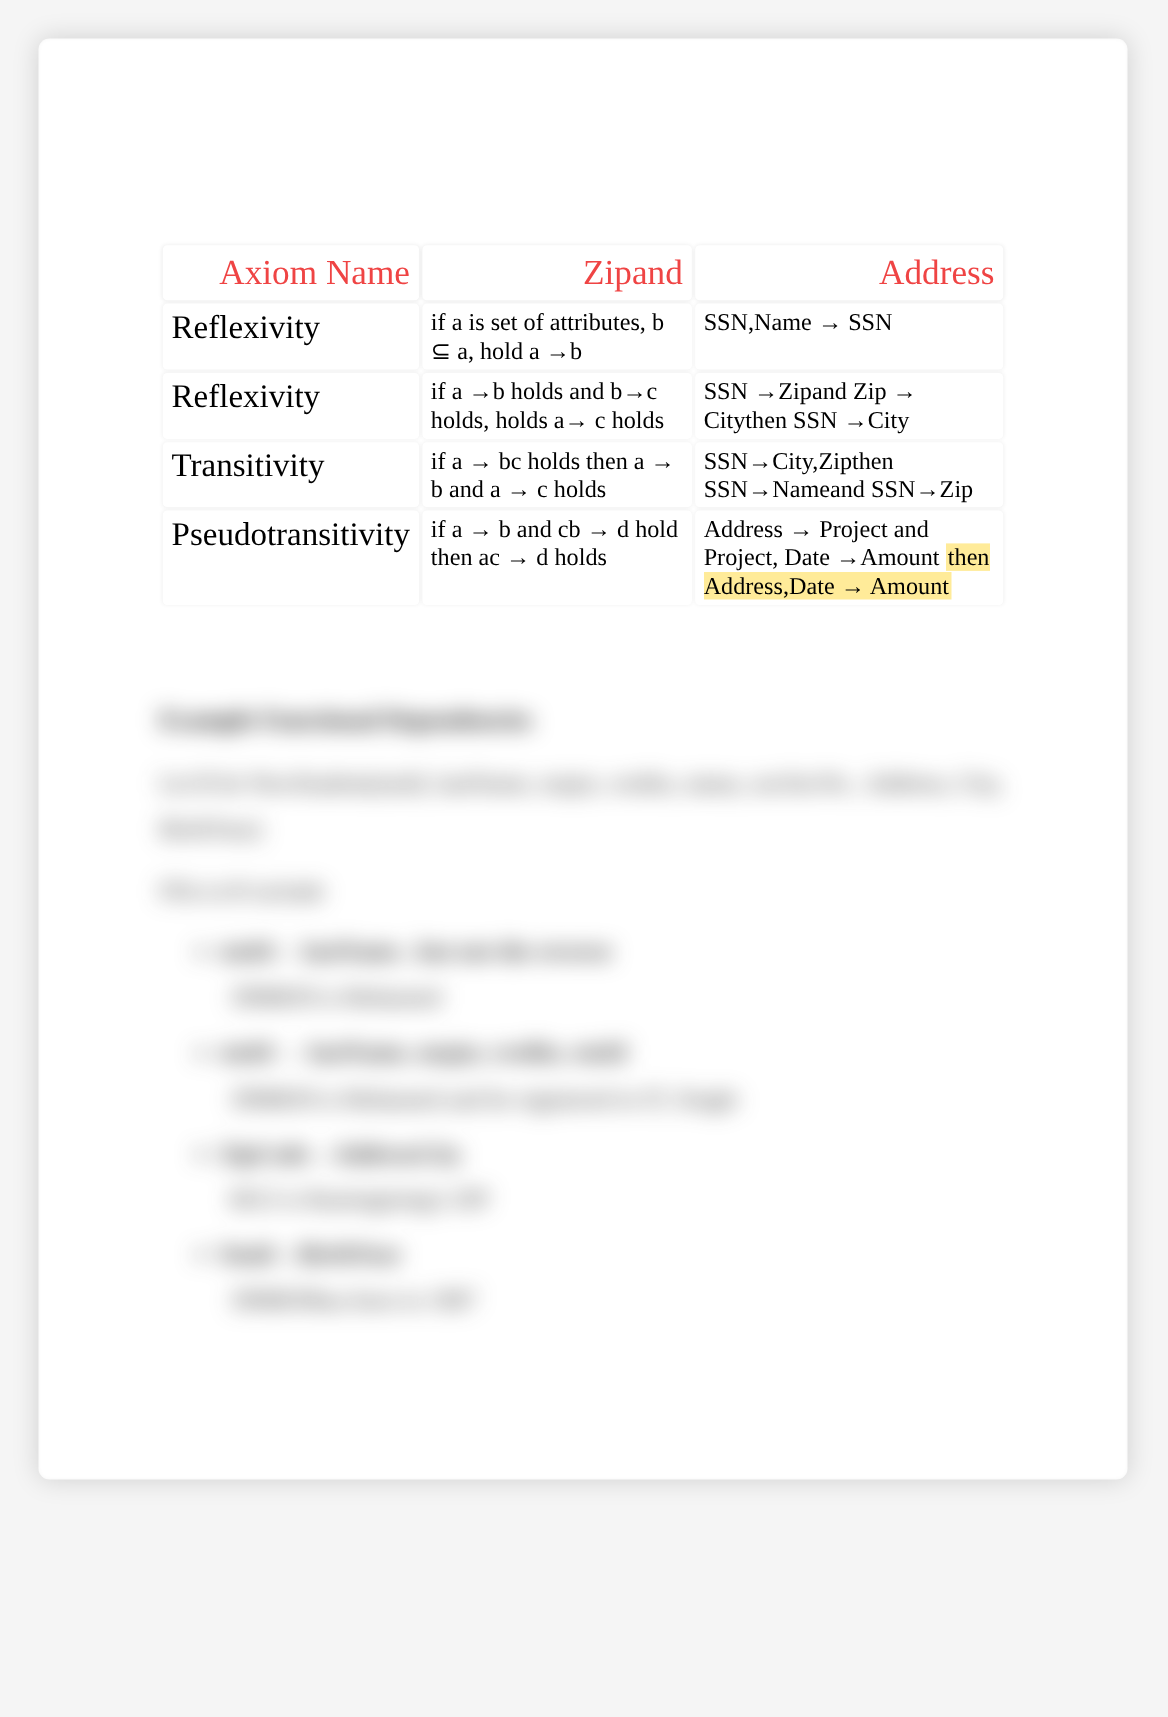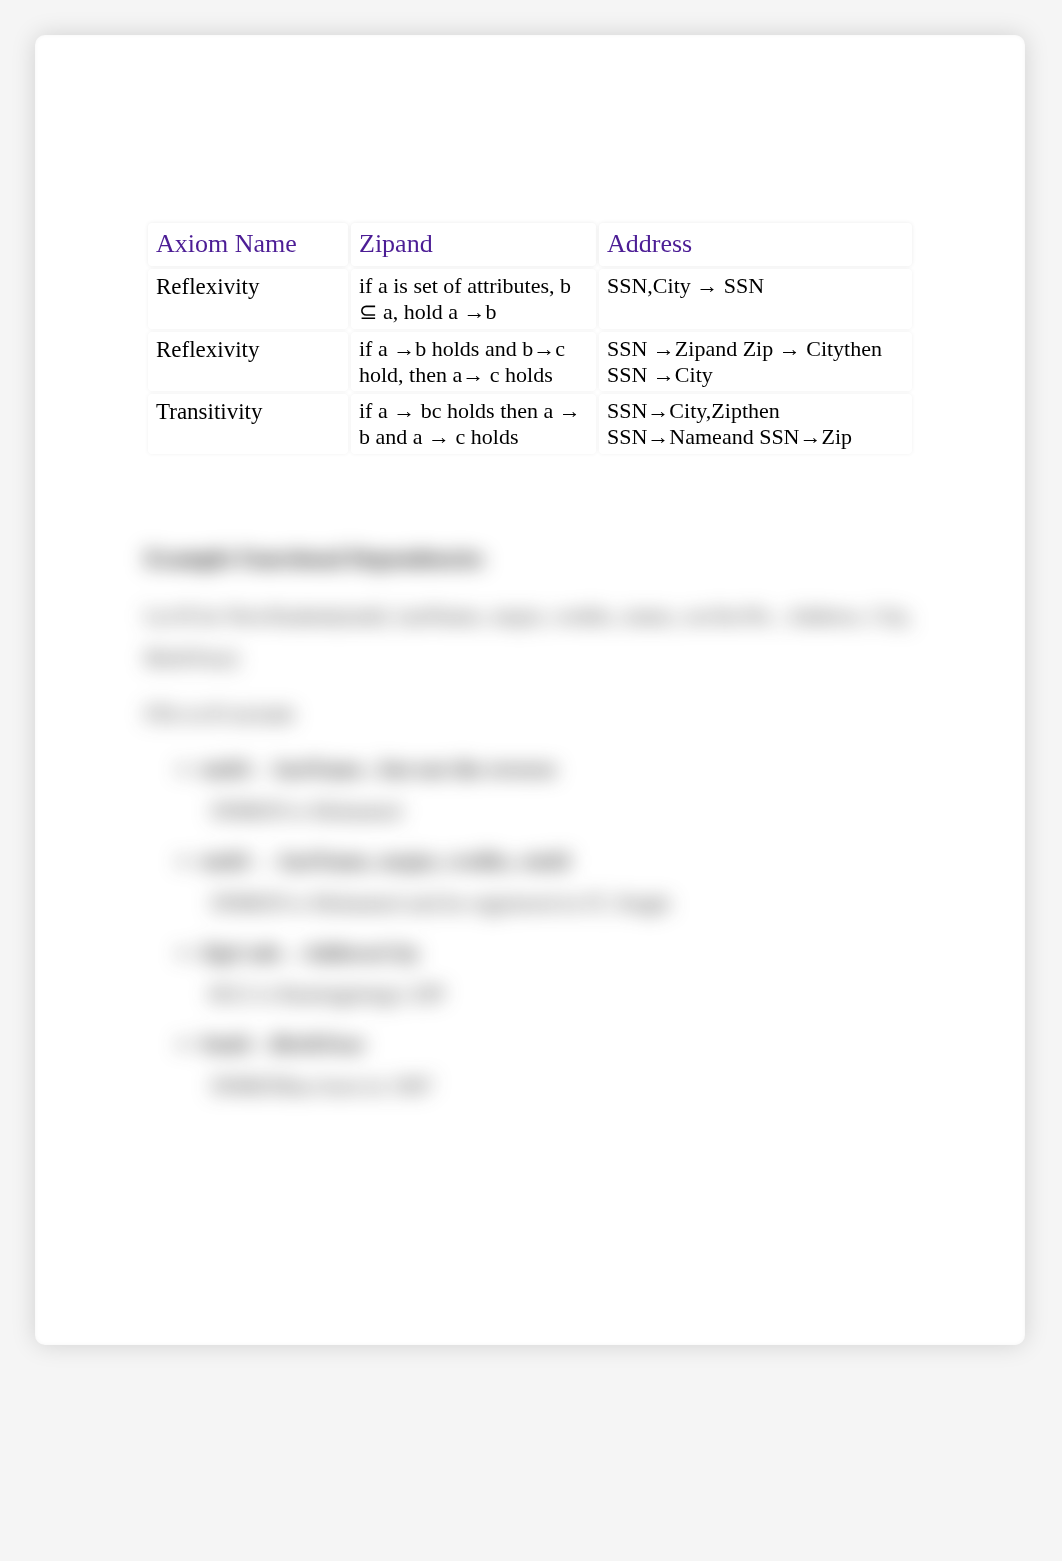--- a/index.html
+++ b/index.html
@@ -25,39 +25,39 @@
     
     .axioms {
       border-collapse: separate;
       border-spacing: 3px;
       width: 100%;
       font-size: 22px;
       line-height: 1.18;
     }
     .axioms th {
       font-weight: normal;
-      color: #4c1d95;
-      text-align: left;
+      color: #ef4444;
+      text-align: right;
       padding: 6px 8px;
-      font-size: 26px;
+      font-size: 32px;
       border-radius: 4px;
       background: #fff;
       box-shadow: 0 0 4px rgba(0,0,0,0.08);
     }
     .axioms td {
       vertical-align: top;
       padding: 4px 8px;
       background: #fff;
       border-radius: 4px;
       box-shadow: 0 0 4px rgba(0,0,0,0.06);
     }
     .axioms col.c-name { width: 200px; }
     .axioms col.c-axiom { width: 245px; }
     .axioms col.c-ex { width: auto; }
-    .name   { font-size: 23px; }
+    .name   { font-size: 30px; }
     .highlight {
       background: #ffeb99;
       padding: 0 2px;
     }
 
     
     .blur-zone {
       margin-top: 80px;
       filter: blur(10px);
       font-size: 22px;
@@ -92,37 +92,44 @@
         <th>Axiom Name</th>
         <th>Zipand</th>
         <th>Address</th>
       </tr>
     </thead>
     <tbody>
 
       <tr>
         <td class="name">Reflexivity</td>
         <td>if a is set of attributes, b ⊆ a, hold a →b</td>
-        <td>SSN,City → SSN</td>
+        <td>SSN,Name → SSN</td>
       </tr>
 
 
       <tr>
         <td class="name">Reflexivity</td>
-        <td>if a →b holds and b→c hold, then a→ c holds</td>
+        <td>if a →b holds and b→c holds, holds a→ c holds</td>
         <td>SSN →Zipand Zip → Citythen SSN →City</td>
       </tr>
 
 
       <tr>
         <td class="name">Transitivity</td>
         <td>if a → bc holds then a → b and a → c holds</td>
         <td>SSN→City,Zipthen SSN→Nameand SSN→Zip</td>
       </tr>
 
+      <tr>
+        <td class="name">Pseudotransitivity</td>
+        <td>if a → b and cb → d hold then ac → d holds</td>
+        <td>
+          <span>Address → Project and Project, Date →Amount </span><span class="highlight">then Address,Date → Amount</span>
+        </td>
+      </tr>
 
     </tbody>
   </table>
 
   <div class="blur-zone">
     <h3>Example Functional Dependencies</h3>
     <div class="lead">Let R be NewStudent(stuId, lastName, major, credits, status, socSecNo , Address, City, BirthYear)</div>
     <div class="intro">FDs in R include</div>
     <ul>
       <li>

